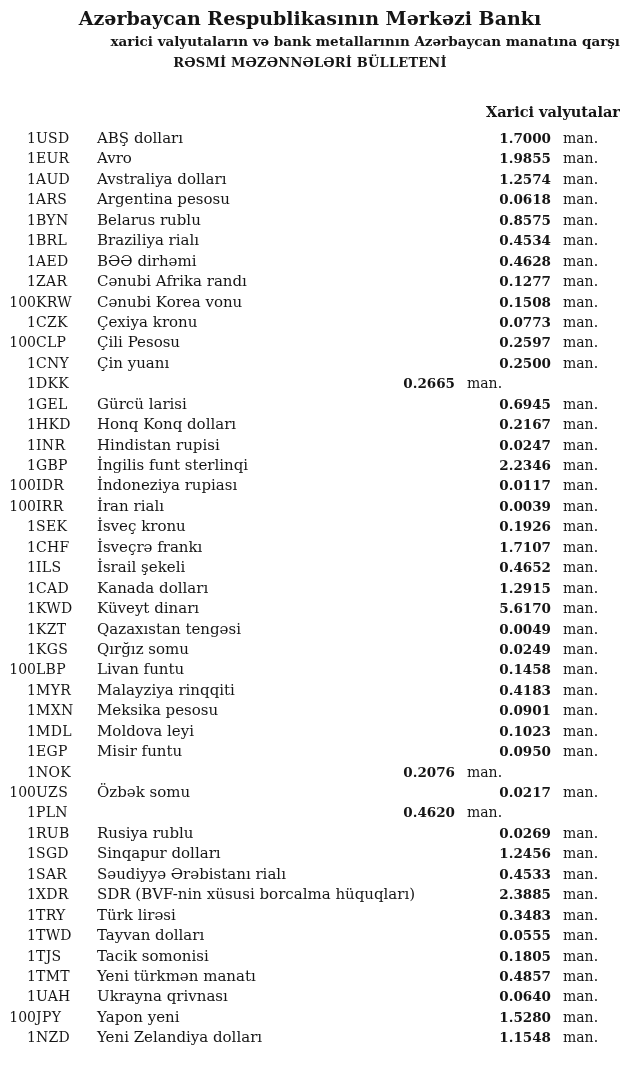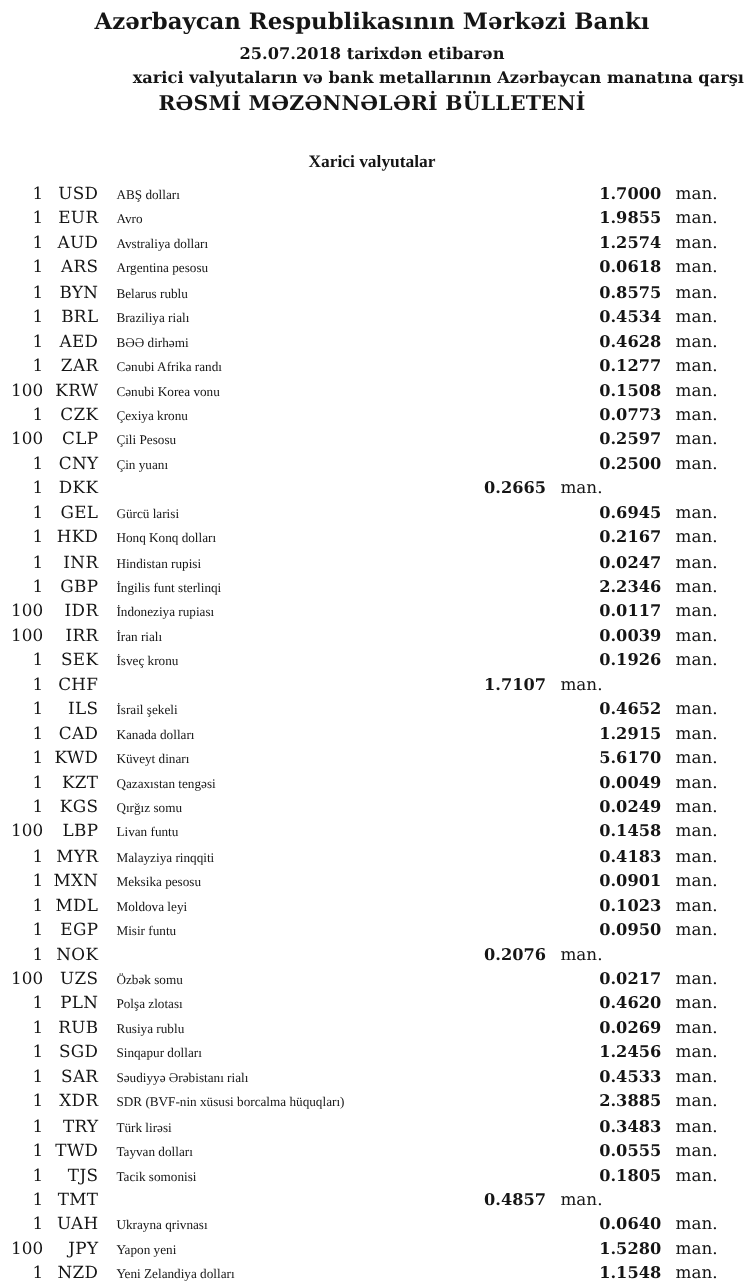--- a/index.html
+++ b/index.html
@@ -35,77 +35,74 @@
   }
   .subtitle {
     margin-top: 3px;
     font-size: 13.5px;
     line-height: 17px;
     font-weight: bold;
     text-align: right;
   }
   .bulletin-title {
     margin-top: 3px;
-    font-size: 17px;
+    font-size: 13px;
     line-height: 20px;
     font-weight: bold;
     text-align: center;
     letter-spacing: 0.2px;
   }
   .section-title {
     margin-top: 29px;
     font-size: 14.5px;
     line-height: 19px;
     font-weight: bold;
-    text-align: center;
-    font-family: Liberation Serif, serif;
+    text-align: right;
   }
   .rates-table {
     margin-top: 7px;
     padding-right: 16px;
   }
   .row {
     display: grid;
     grid-template-columns: 36px 46px 1fr 96px 53px;
     height: 20.45px;
     line-height: 20.45px;
     align-items: baseline;
   }
   .qty {
     text-align: right;
     font-size: 14px;
   }
   .code {
-    text-align: right;
+    text-align: left;
     font-size: 14px;
     letter-spacing: 0.3px;
   }
   .name {
     padding-left: 15px;
-    font-size: 11px;
+    font-size: 15px;
     white-space: nowrap;
     overflow: hidden;
-    font-family: Liberation Serif, serif;
   }
   .rate {
     text-align: right;
     font-size: 13.5px;
     font-weight: bold;
   }
   .unit {
     padding-left: 12px;
     font-size: 14px;
   }
 </style>
 </head>
 <body>
 
 <div class="page">
   <div class="title">Azərbaycan Respublikasının Mərkəzi Bankı</div>
-  <div class="date-line">25.07.2018 tarixdən etibarən</div>
   <div class="subtitle">xarici valyutaların və bank metallarının Azərbaycan manatına qarşı</div>
   <div class="bulletin-title">RƏSMİ MƏZƏNNƏLƏRİ BÜLLETENİ</div>
 
   <div class="section-title">Xarici valyutalar</div>
 
   <div class="rates-table" id="rates-table">
       <div class="row">
         <span class="qty">1</span>
         <span class="code">USD</span>
         <span class="name">ABŞ dolları</span>
@@ -240,20 +237,21 @@
       <div class="row">
         <span class="qty">1</span>
         <span class="code">SEK</span>
         <span class="name">İsveç kronu</span>
         <span class="rate">0.1926</span>
         <span class="unit">man.</span>
       </div>
       <div class="row">
         <span class="qty">1</span>
         <span class="code">CHF</span>
+        <span class="name">İsveçrə frankı</span>
         <span class="rate">1.7107</span>
         <span class="unit">man.</span>
       </div>
       <div class="row">
         <span class="qty">1</span>
         <span class="code">ILS</span>
         <span class="name">İsrail şekeli</span>
         <span class="rate">0.4652</span>
         <span class="unit">man.</span>
       </div>
@@ -329,21 +327,20 @@
       <div class="row">
         <span class="qty">100</span>
         <span class="code">UZS</span>
         <span class="name">Özbək somu</span>
         <span class="rate">0.0217</span>
         <span class="unit">man.</span>
       </div>
       <div class="row">
         <span class="qty">1</span>
         <span class="code">PLN</span>
-        <span class="name">Polşa zlotası</span>
         <span class="rate">0.4620</span>
         <span class="unit">man.</span>
       </div>
       <div class="row">
         <span class="qty">1</span>
         <span class="code">RUB</span>
         <span class="name">Rusiya rublu</span>
         <span class="rate">0.0269</span>
         <span class="unit">man.</span>
       </div>
@@ -385,20 +382,21 @@
       <div class="row">
         <span class="qty">1</span>
         <span class="code">TJS</span>
         <span class="name">Tacik somonisi</span>
         <span class="rate">0.1805</span>
         <span class="unit">man.</span>
       </div>
       <div class="row">
         <span class="qty">1</span>
         <span class="code">TMT</span>
+        <span class="name">Yeni türkmən manatı</span>
         <span class="rate">0.4857</span>
         <span class="unit">man.</span>
       </div>
       <div class="row">
         <span class="qty">1</span>
         <span class="code">UAH</span>
         <span class="name">Ukrayna qrivnası</span>
         <span class="rate">0.0640</span>
         <span class="unit">man.</span>
       </div>

